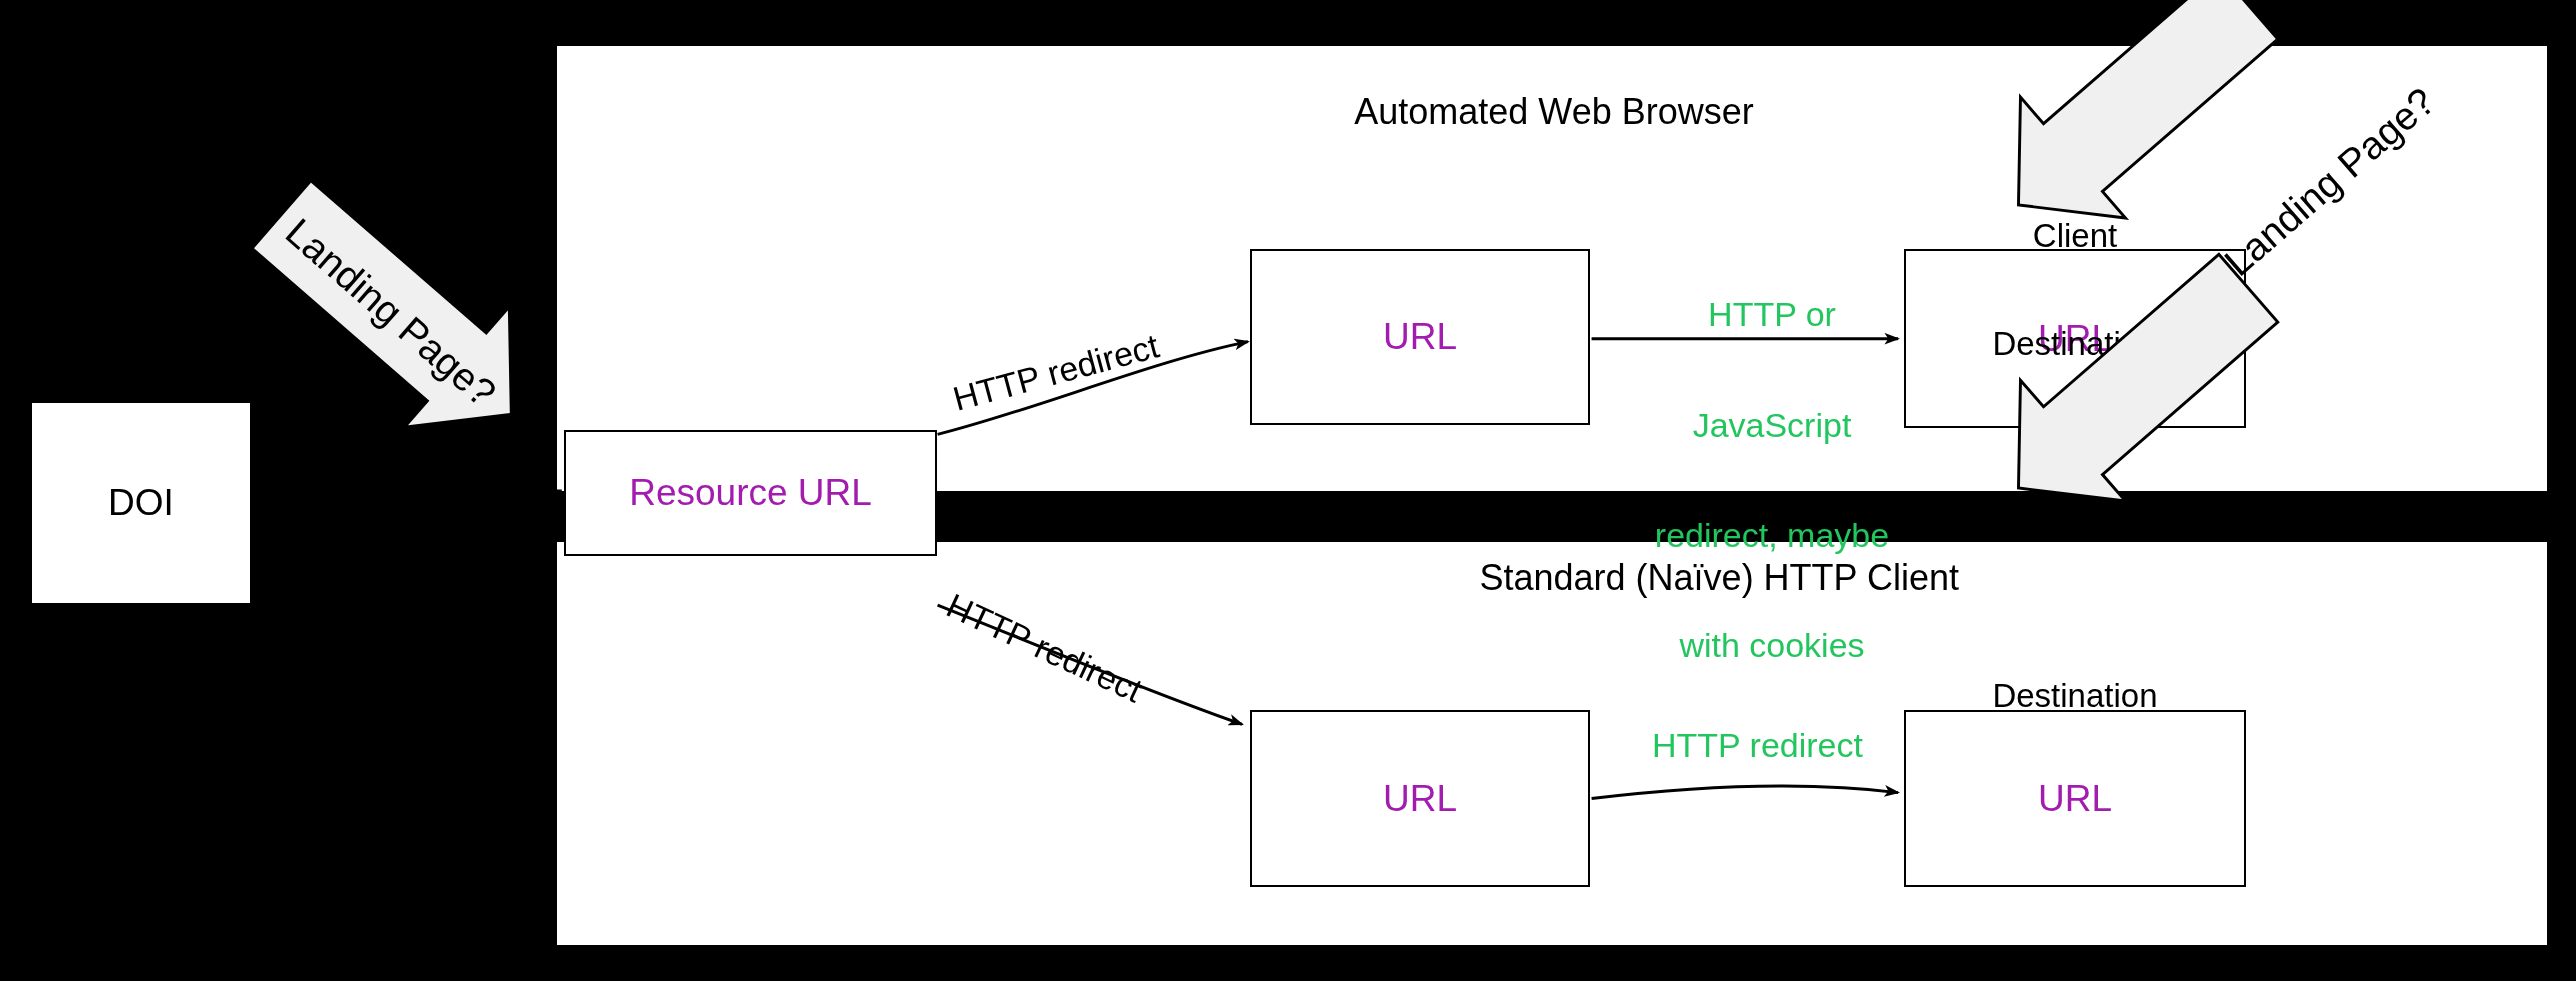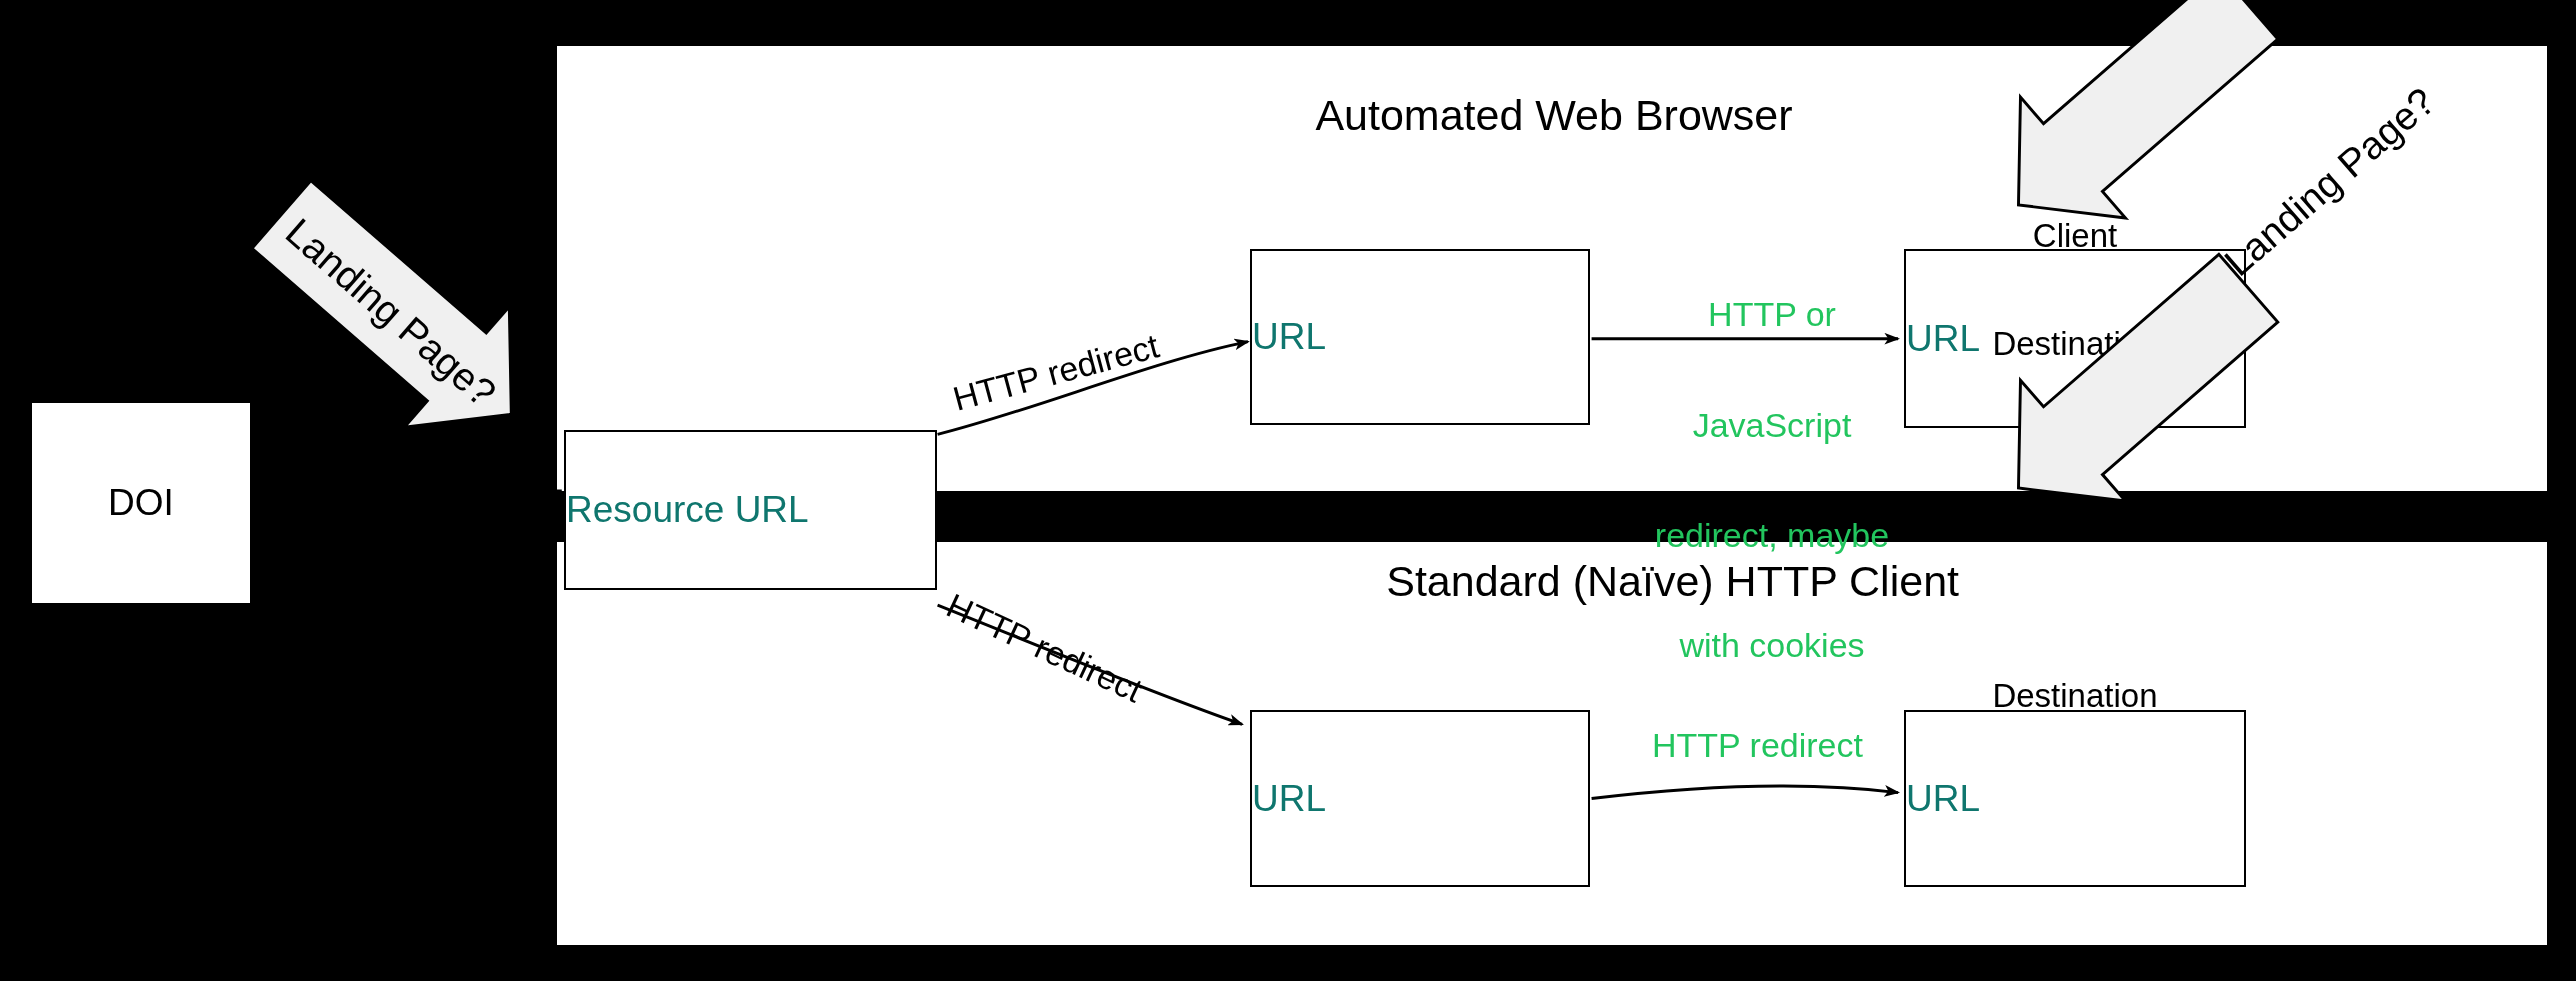--- a/index.html
+++ b/index.html
@@ -13,35 +13,35 @@
   .panel{
     position:absolute;
     background:#ffffff;
   }
   #panel-top{left:557px;top:46px;width:1990px;height:445px;}
   #panel-bottom{left:557px;top:542px;width:1990px;height:403px;}
 
   .panel-title{
     position:absolute;
     color:#000;
-    font-size:43px;
+    font-size:36px;
     line-height:1.05;
     white-space:nowrap;
     text-align:center;
   }
 
   .node{
     position:absolute;
     background:#ffffff;
     border:2.9px solid #000000;
     box-sizing:border-box;
     display:flex;
     align-items:center;
-    justify-content:flex-start;
-    color:#0f766e;
+    justify-content:center;
+    color:#a21caf;
     font-size:37px;
   }
   .node-plain{
     position:absolute;
     background:#ffffff;
     border:0;
     box-sizing:border-box;
     display:flex;
     align-items:center;
     justify-content:center;
@@ -104,21 +104,21 @@
 
     <path d="M960,620 C1060,660 1180,710 1272,742" fill="none" stroke="#000" stroke-width="3" marker-end="url(#ah)"></path>
 
     <path d="M1630,818 C1740,805 1850,800 1944,812" fill="none" stroke="#000" stroke-width="3" marker-end="url(#ah)"></path>
   </svg>
 
   <div class="node-plain" style="left:32px;top:403px;width:218px;height:200px;">
     <span>DOI</span>
   </div>
 
-  <div class="node" style="left:564px;top:430px;width:373px;height:160px;z-index:6;">
+  <div class="node" style="left:564px;top:430px;width:373px;height:126px;z-index:6;">
     <span>Resource URL</span>
   </div>
 
   <div class="node" style="left:1250px;top:249px;width:340px;height:176px;">
     <span>URL</span>
   </div>
 
   <div class="node" style="left:1904px;top:249px;width:342px;height:179px;">
     <span>URL</span>
   </div>

